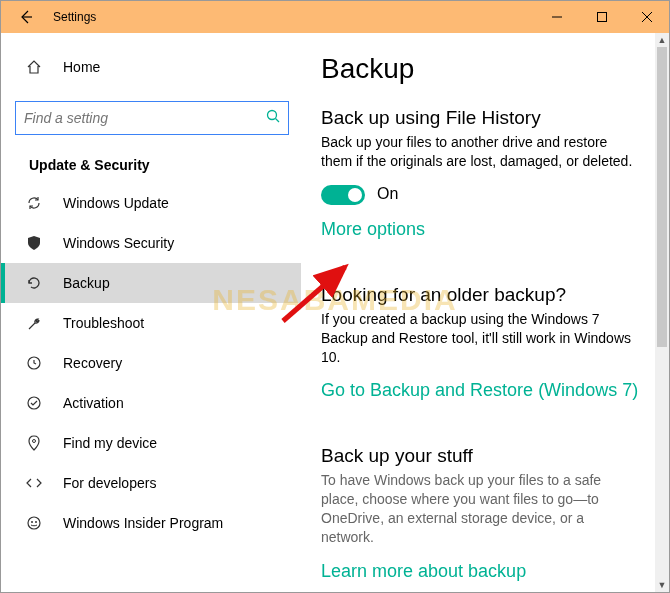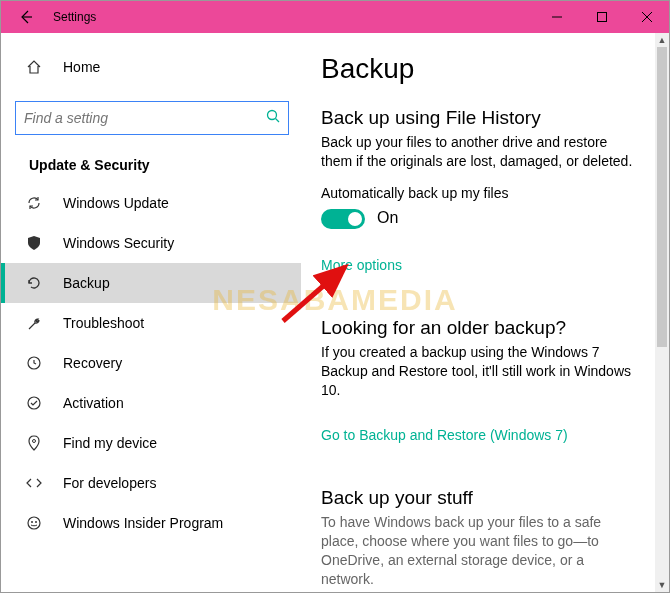--- a/index.html
+++ b/index.html
@@ -11,21 +11,21 @@
     overflow: hidden;
     position: relative;
     border: 1px solid #999;
   }
   
   .titlebar {
     height: 32px;
     display: flex;
     align-items: center;
     padding-left: 14px;
-    background: #ec4899;
+    background: #fdba74;
   }
   .titlebar .back {
     width: 22px;
     display: flex;
     align-items: center;
     justify-content: center;
     color: #000;
   }
   .titlebar .title {
     margin-left: 16px;
@@ -166,25 +166,24 @@
     position: absolute;
     right: 3px;
     top: 3px;
     width: 14px;
     height: 14px;
     background: #fff;
     border-radius: 50%;
   }
   .link {
     color: #00b294;
-    font-size: 14px;
+    font-size: 18px;
     margin-bottom: 22px;
     cursor: pointer;
     display: inline-block;
-    margin-top: 14px;
   }
   .block { margin-bottom: 22px; }
 
   
   .watermark {
     position: absolute;
     top: 282px;
     left: 50%;
     transform: translateX(-50%);
     font-size: 30px;
@@ -376,21 +375,20 @@
       <span>Windows Insider Program</span>
     </div>
   </div>
 
   <div class="main">
     <h1 class="page-title">Backup</h1>
 
     <div class="block">
       <h2 class="subhead">Back up using File History</h2>
       <div class="desc">Back up your files to another drive and restore them if the originals are lost, damaged, or deleted.</div>
-      <div class="label-line">Automatically back up my files</div>
       <div class="toggle-row">
         <div class="toggle">
             <div class="knob"></div>
           </div>
         <span>On</span>
       </div>
       <span class="link">More options</span>
     </div>
 
     <div class="block">

